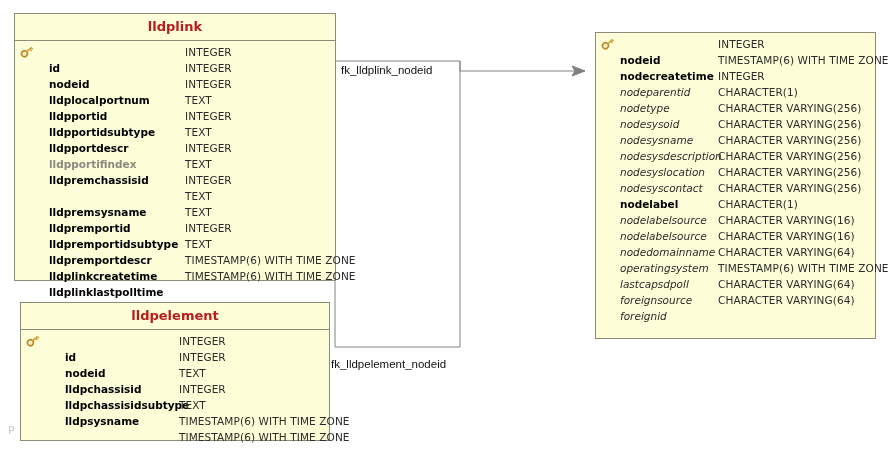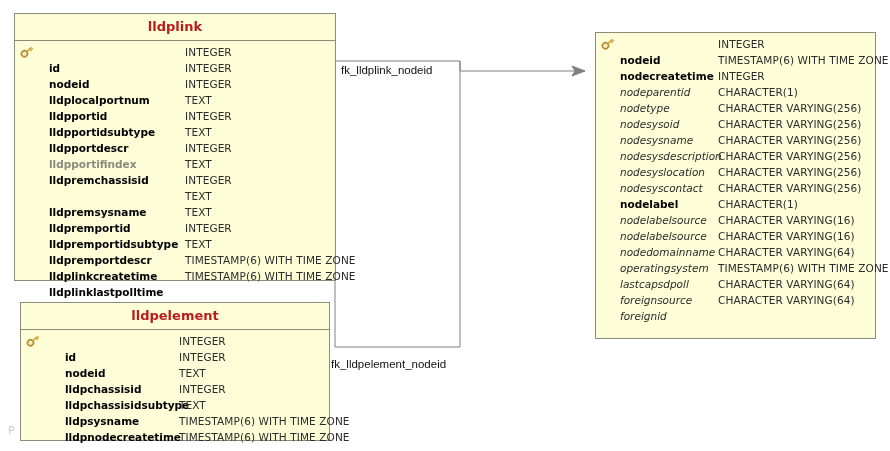--- a/index.html
+++ b/index.html
@@ -225,21 +225,20 @@
       </div>
       <div class="row bold">
         <span class="colname">lldpchassisidsubtype</span>
         <span class="coltype">INTEGER</span>
       </div>
       <div class="row bold">
         <span class="colname">lldpsysname</span>
         <span class="coltype">TEXT</span>
       </div>
       <div class="row bold">
-        <span class="colname">lldpnodecreatetime</span>
         <span class="coltype">TIMESTAMP(6) WITH TIME ZONE</span>
       </div>
       <div class="row bold">
         <span class="coltype">TIMESTAMP(6) WITH TIME ZONE</span>
       </div>
     </div>
 </div>
 
 <div class="entity" id="entity-node" style="left:595px; top:32px; width:281px; height:307px;">
   <div class="entity-body">

